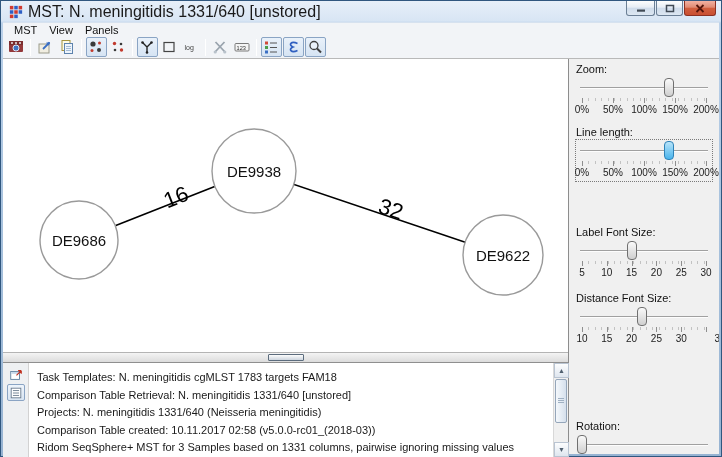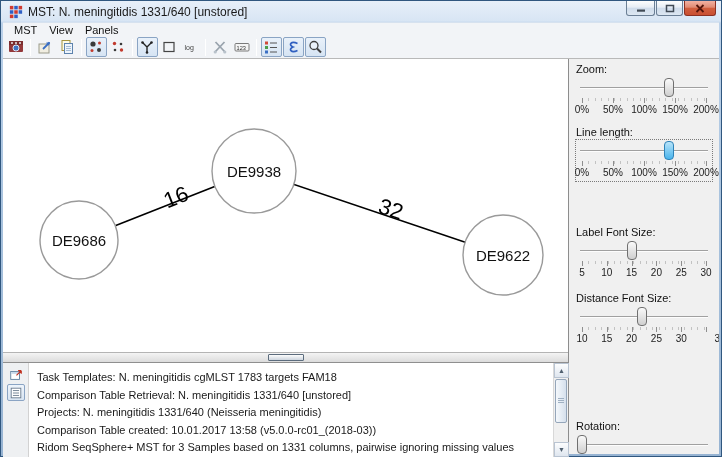--- a/index.html
+++ b/index.html
@@ -6,21 +6,21 @@
   *{box-sizing:border-box;}
   body{width:722px;height:457px;overflow:hidden;font-family:"Liberation Sans",sans-serif;}
 
   .window{width:722px;height:457px;border:1px solid #30577f;padding:0 2px 2px 2px;
     background:linear-gradient(180deg,#e7eff9 0px,#d8e5f4 20px,#bcd2ea 22px,#a9c3de 200px,#96b3d2 457px);
     position:relative;}
 
   
   .titlebar{height:21px;display:flex;align-items:center;position:relative;padding-left:6px;}
   .win-icon{width:14px;height:14px;margin-right:5px;flex:none;}
-  .title-text{font-size:12px;color:#1a1a1a;white-space:nowrap;}
+  .title-text{font-size:16px;color:#1a1a1a;white-space:nowrap;}
   .winbtns{position:absolute;top:0;right:3px;display:flex;}
   .wbtn{height:15px;display:flex;align-items:center;justify-content:center;
     border:1px solid #6b7f95;border-top:none;border-radius:0 0 3px 3px;margin-left:1px;
     background:linear-gradient(#fdfdfd,#e6edf5 45%,#cfdceb 50%,#dde7f2);}
   .wbtn.min{width:29px;} .wbtn.max{width:27px;}
   .wbtn.close{width:32px;border-color:#8c3022;background:linear-gradient(#f2b1a2,#e08b74 45%,#d15f3f 50%,#c94f31);}
 
   
   .menubar{height:14px;background:#f2f4f7;display:flex;align-items:center;padding-left:5px;
     border-top:1px solid #d7e2ef;}
@@ -259,21 +259,21 @@
             <svg viewBox="0 0 16 16">
                 <rect x="2.5" y="2.5" width="11" height="11" fill="#fff" stroke="#66778a"></rect>
                 <path d="M4.5 5.2h7M4.5 8h7M4.5 10.8h7" stroke="#66778a" stroke-width="1"></path>
               </svg>
           </span>
         </div>
         <div class="log-lines">
             <div class="log-line">Task Templates: N. meningitidis cgMLST 1783 targets FAM18</div>
             <div class="log-line">Comparison Table Retrieval: N. meningitidis 1331/640 [unstored]</div>
             <div class="log-line">Projects: N. meningitidis 1331/640 (Neisseria meningitidis)</div>
-            <div class="log-line">Comparison Table created: 10.01.2017 13:58 (v5.0.0-rc01_(2018-03))</div>
+            <div class="log-line">Comparison Table created: 10.11.2017 02:58 (v5.0.0-rc01_(2018-03))</div>
             <div class="log-line">Ridom SeqSphere+ MST for 3 Samples based on 1331 columns, pairwise ignoring missing values</div>
           </div>
         <div class="vscroll">
           <div class="sb-btn up">▲</div>
           <div class="sb-thumb"></div>
           <div class="sb-btn down">▼</div>
         </div>
       </div>
     </div>
 

